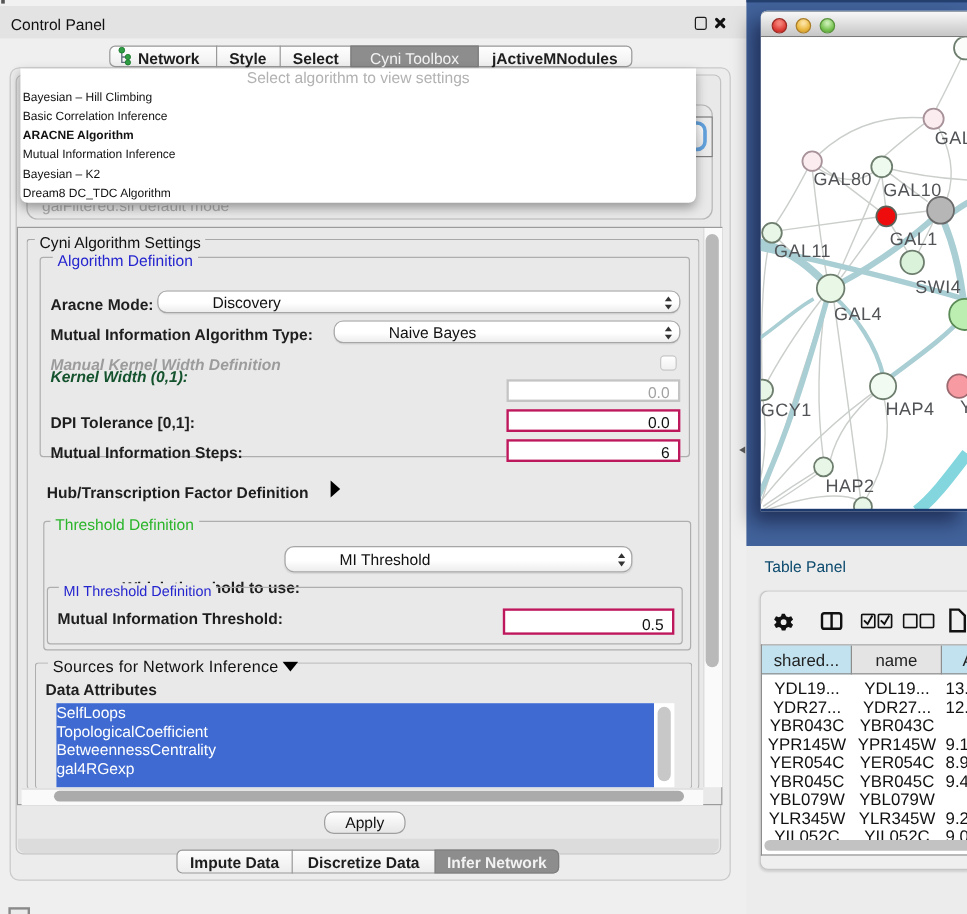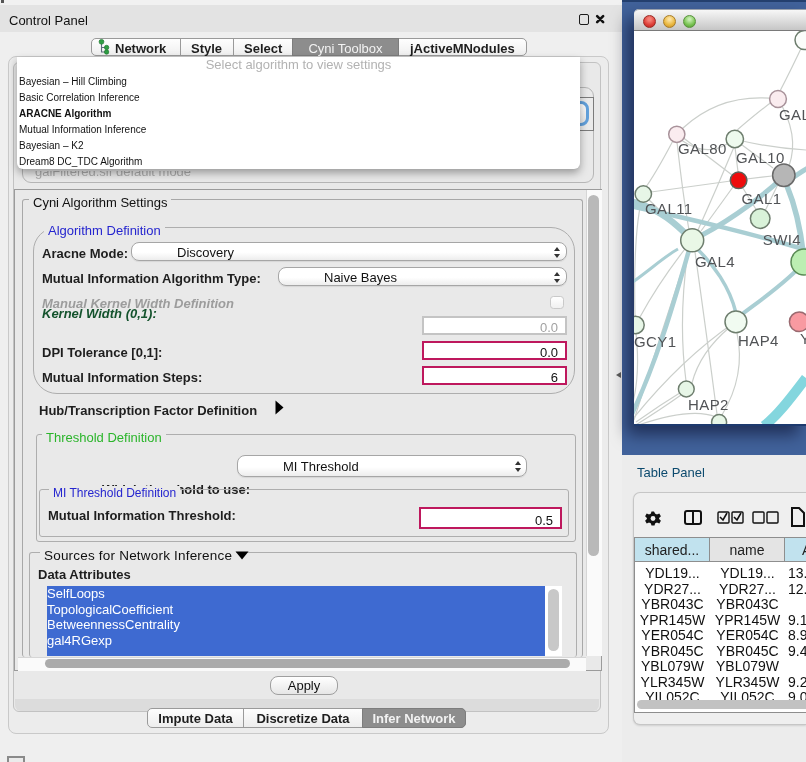--- a/index.html
+++ b/index.html
@@ -50,21 +50,21 @@
 <div class="abs" style="left:586px;top:190px;width:15px;height:466px;background:#fafafa;border-left:1px solid #d6d6d6;"></div>
 <div class="abs" style="left:588px;top:195px;width:11px;height:361px;background:#b9b9b9;border-radius:6px;"></div>
 
 <div class="abs" style="left:18px;top:657px;width:568px;height:13px;background:#fafafa;border-top:1px solid #d6d6d6;"></div>
 <div class="abs" style="left:45px;top:659px;width:525px;height:9px;background:#ababab;border-radius:5px;"></div>
 
 <div class="group" style="left:22px;top:199px;width:559px;height:457px;border-radius:3px;border-color:#a8a8a8;border-bottom:none;">
   <div class="gtitle" style="left:6px;background:#e9e9e9;color:#111;">Cyni Algorithm Settings</div>
 </div>
 
-<div class="group" style="left:33px;top:227px;width:540px;height:165px;border-radius:24px;">
+<div class="group" style="left:33px;top:214px;width:540px;height:165px;">
   <div class="gtitle" style="left:10px;background:#e9e9e9;color:#2525cf;">Algorithm Definition</div>
 </div>
 
 <div class="abs b13" style="left:42px;top:246px;">Aracne Mode:</div>
 <div class="combo" style="left:131px;top:242px;width:436px;height:19px;">
   <div class="ctext" style="top:2px;">Discovery</div>
   <div class="spin" style="left:422px;top:4px;">
       <div class="up"></div>
       <div class="dn"></div>
     </div>

